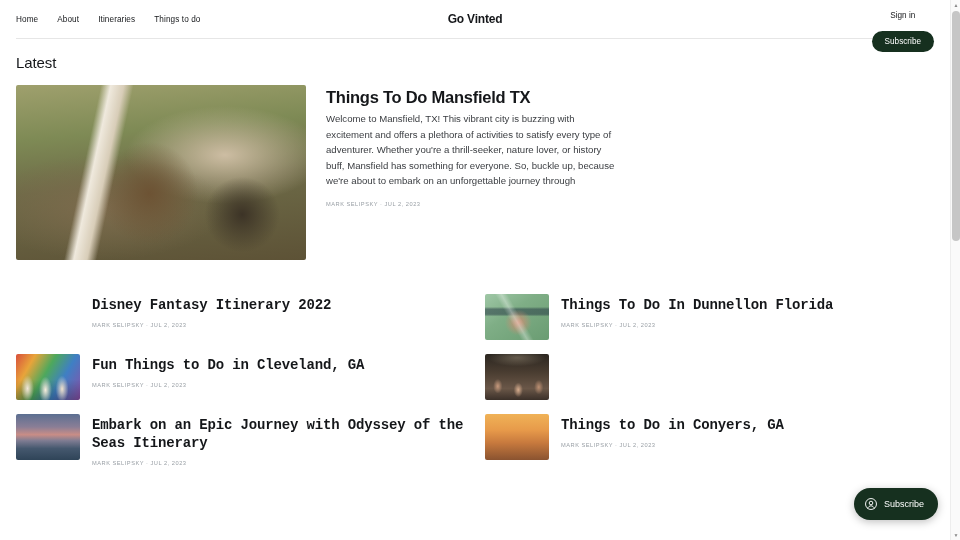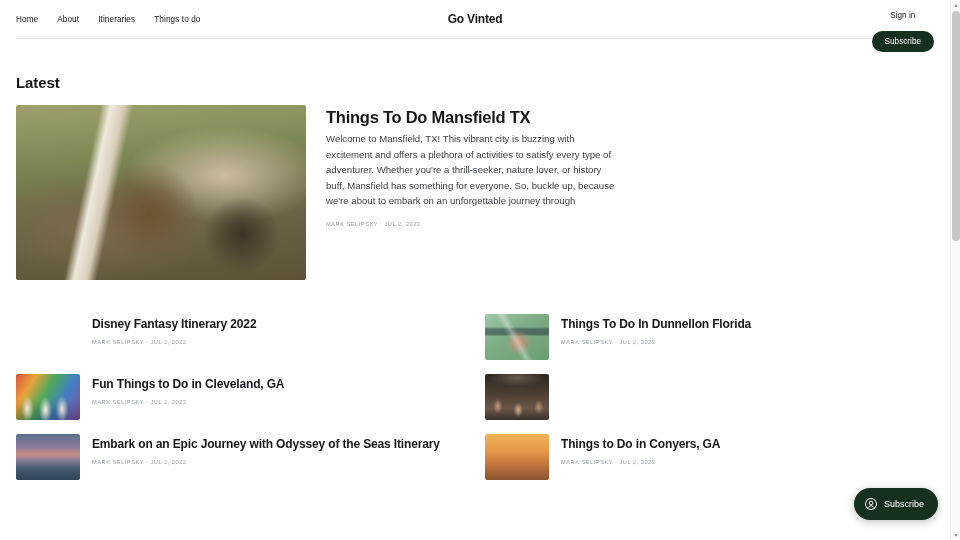--- a/index.html
+++ b/index.html
@@ -81,23 +81,23 @@
     white-space: nowrap;
   }
   .header-rule {
     height: 1px;
     background: #e6e6e6;
     margin: 0 16px;
   }
 
   
   .section-title {
-    margin: 35px 0 0 16px;
+    margin: 15px 0 0 16px;
     font-size: 15px;
-    font-weight: 700;
+    font-weight: 400;
     letter-spacing: -0.1px;
   }
 
   
   .featured {
     display: flex;
     gap: 20px;
     margin: 14px 16px 0 16px;
     align-items: flex-start;
   }
@@ -149,24 +149,25 @@
   }
   .card-thumb {
     width: 64px; height: 46px;
     flex: 0 0 64px;
     border-radius: 2px;
     overflow: hidden;
     position: relative;
   }
   .card-body { padding-top: 3px; min-width: 0; }
   .card-title {
-    font-size: 12px;
+    font-size: 14px;
     font-weight: 700;
     letter-spacing: -0.15px;
     line-height: 1.27;
+    font-family: Liberation Mono, monospace;
   }
   .card .byline { margin-top: 7px; }
 
   
   .portal-btn {
     position: absolute;
     right: 22px;
     bottom: 20px;
     height: 32px;
     background: #16301f;

